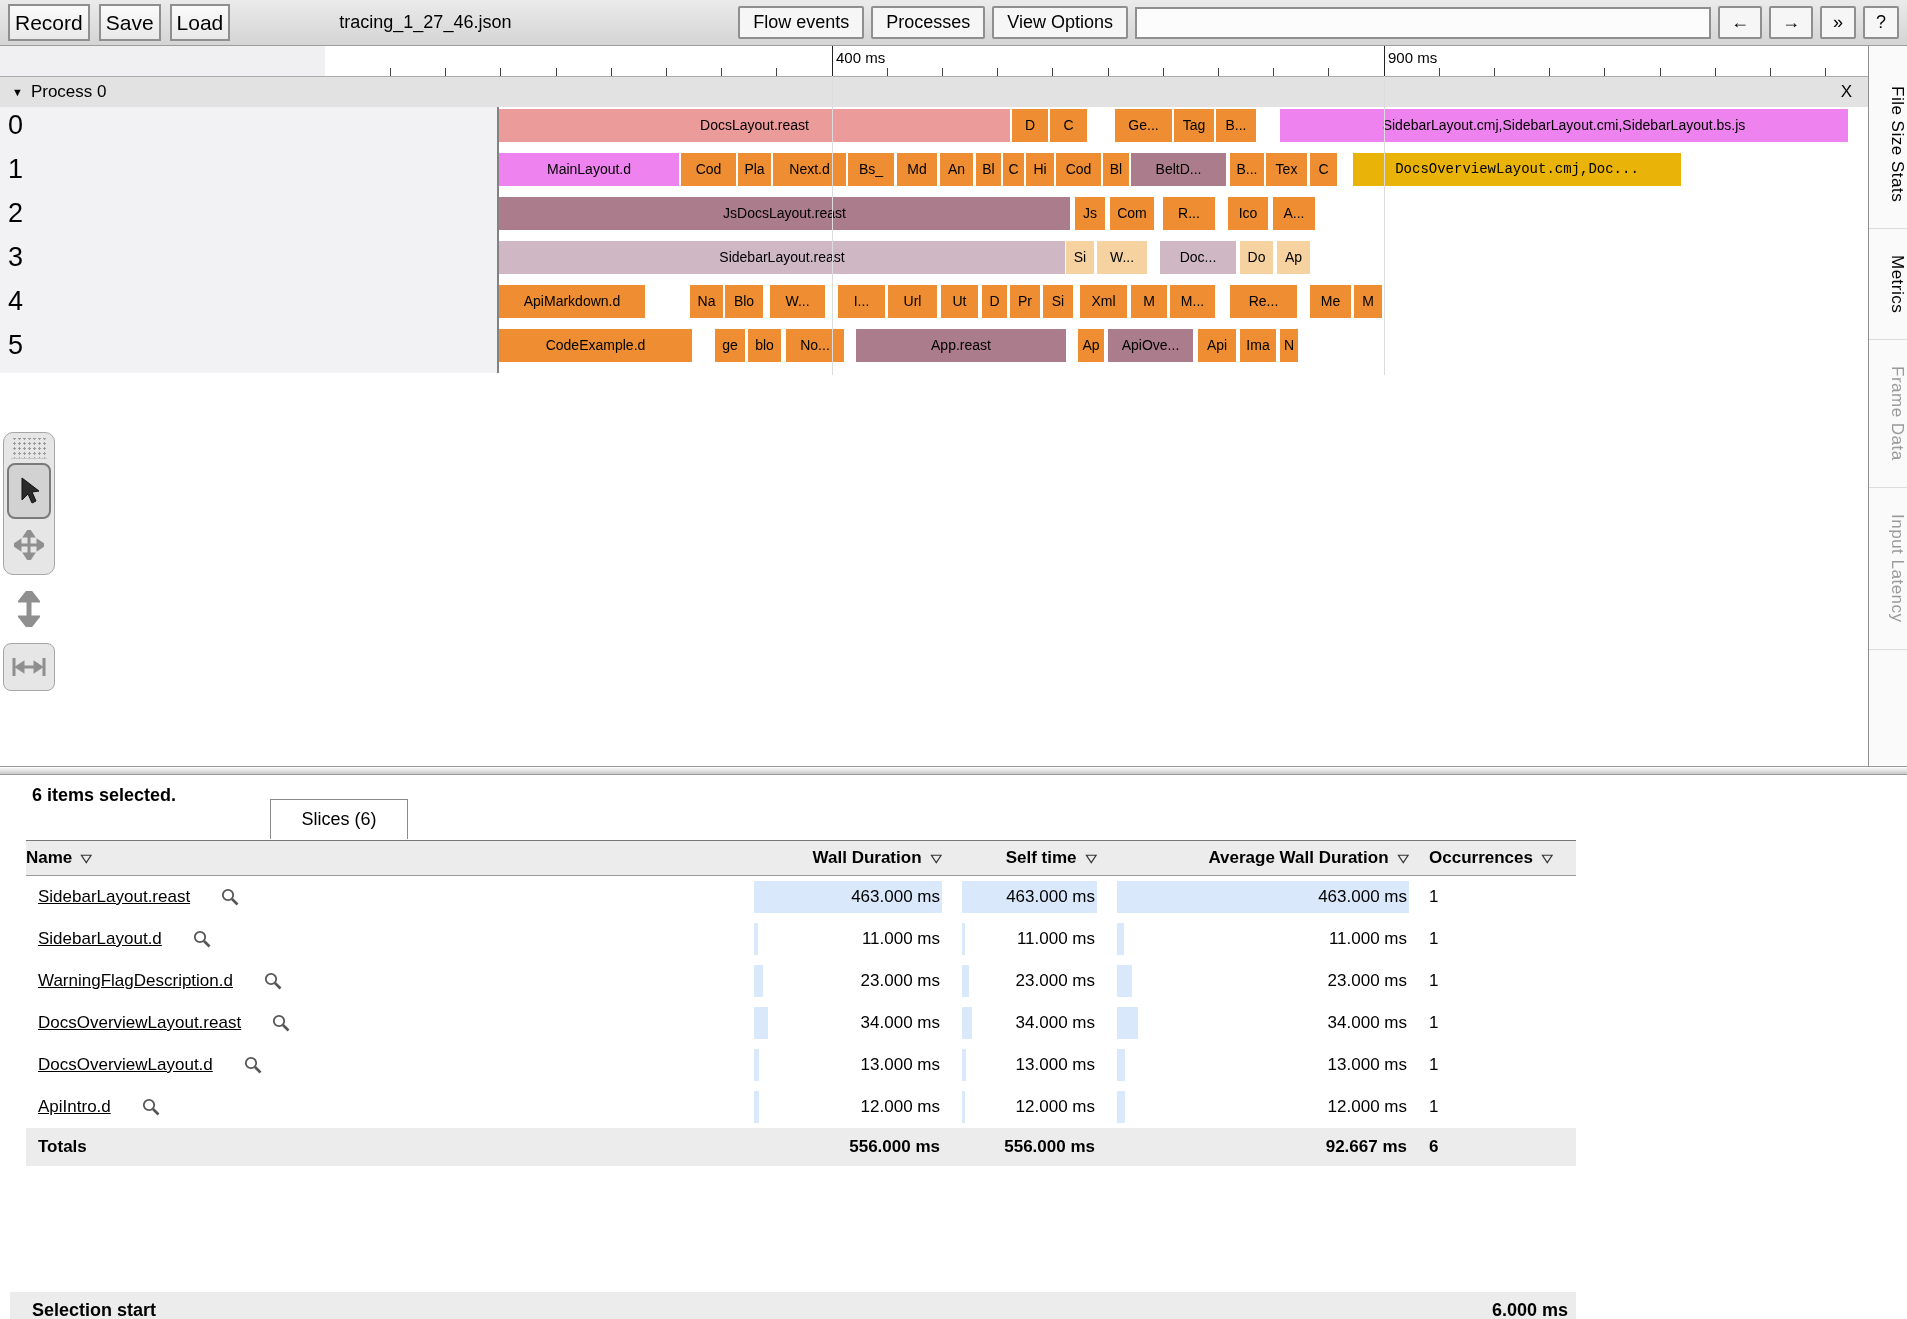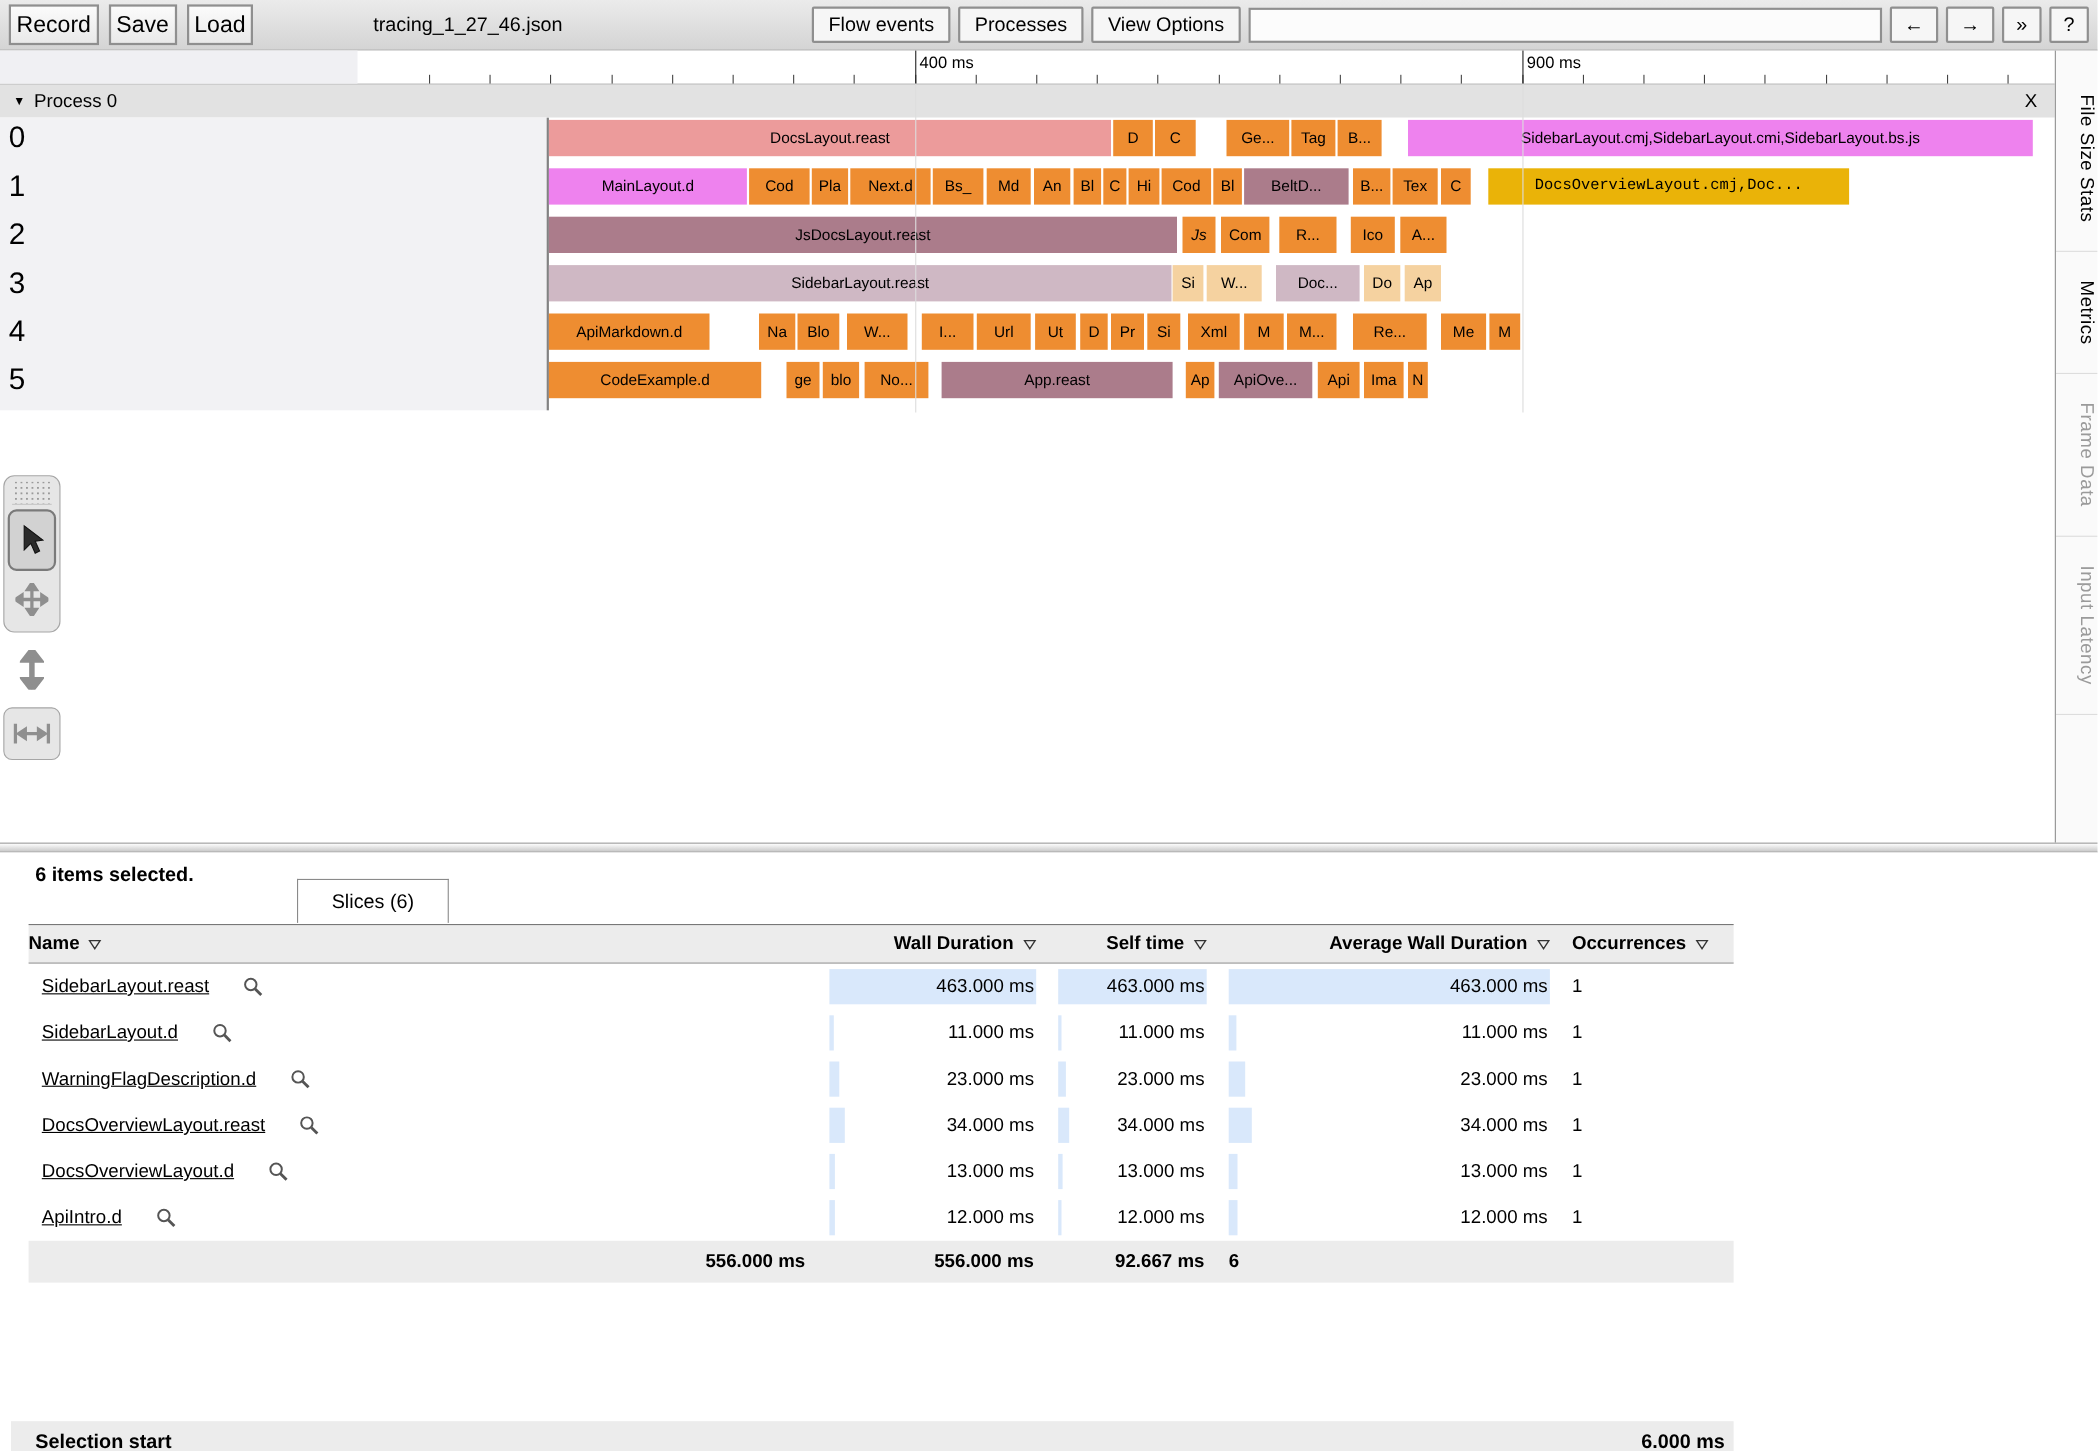--- a/index.html
+++ b/index.html
@@ -186,21 +186,21 @@
         <div class="slice" style="left: 1103px; width: 26px; background: rgb(238, 141, 49);">Bl</div>
         <div class="slice" style="left: 1131px; width: 95px; background: rgb(171, 124, 139);">BeltD...</div>
         <div class="slice" style="left: 1230px; width: 34px; background: rgb(238, 141, 49);">B...</div>
         <div class="slice" style="left: 1266px; width: 41px; background: rgb(238, 141, 49);">Tex</div>
         <div class="slice" style="left: 1310px; width: 27px; background: rgb(238, 141, 49);">C</div>
         <div class="slice" style="left: 1353px; width: 328px; background: #eab308; font-family: Liberation Mono, monospace;">DocsOverviewLayout.cmj,Doc...</div>
       </div>
       <div class="frow" style="top: 90px;">
         <div class="frow-num">2</div>
         <div class="slice" style="left: 499px; width: 571px; background: rgb(171, 124, 139);">JsDocsLayout.reast</div>
-        <div class="slice" style="left: 1075px; width: 30px; background: rgb(238, 141, 49); font-style: italic;">Js</div>
+        <div class="slice" style="left: 1075px; width: 30px; background: rgb(238, 141, 49);">Js</div>
         <div class="slice" style="left: 1110px; width: 44px; background: rgb(238, 141, 49);">Com</div>
         <div class="slice" style="left: 1163px; width: 52px; background: rgb(238, 141, 49);">R...</div>
         <div class="slice" style="left: 1228px; width: 40px; background: rgb(238, 141, 49);">Ico</div>
         <div class="slice" style="left: 1273px; width: 42px; background: rgb(238, 141, 49);">A...</div>
       </div>
       <div class="frow" style="top: 134px;">
         <div class="frow-num">3</div>
         <div class="slice" style="left: 499px; width: 566px; background: rgb(207, 184, 196);">SidebarLayout.reast</div>
         <div class="slice" style="left: 1066px; width: 28px; background: rgb(245, 210, 160);">Si</div>
         <div class="slice" style="left: 1097px; width: 50px; background: rgb(245, 210, 160);">W...</div>
@@ -409,20 +409,21 @@
               <line x1="12" y1="12" x2="17.5" y2="17.5" stroke="#555" stroke-width="2.6"></line>
             </svg>
           </span>
         </div>
         <div class="num-cell"><div class="bar" style="width: 2.59179%;"></div><span class="num-text">12.000 ms</span></div>
         <div class="num-cell"><div class="bar" style="width: 2.59179%;"></div><span class="num-text">12.000 ms</span></div>
         <div class="num-cell"><div class="bar" style="width: 2.59179%;"></div><span class="num-text">12.000 ms</span></div>
         <div class="c-occ">1</div>
       </div>
       <div class="tgrid totals">
+        <div class="c-name">Totals</div>
         <div class="num-cell"><span class="num-text">556.000 ms</span></div>
         <div class="num-cell"><span class="num-text">556.000 ms</span></div>
         <div class="num-cell"><span class="num-text">92.667 ms</span></div>
         <div class="c-occ">6</div>
       </div>
     </div>
   <div class="sel-info">
       <div class="sel-row">
         <span>Selection start</span>
         <span>6.000 ms</span>

